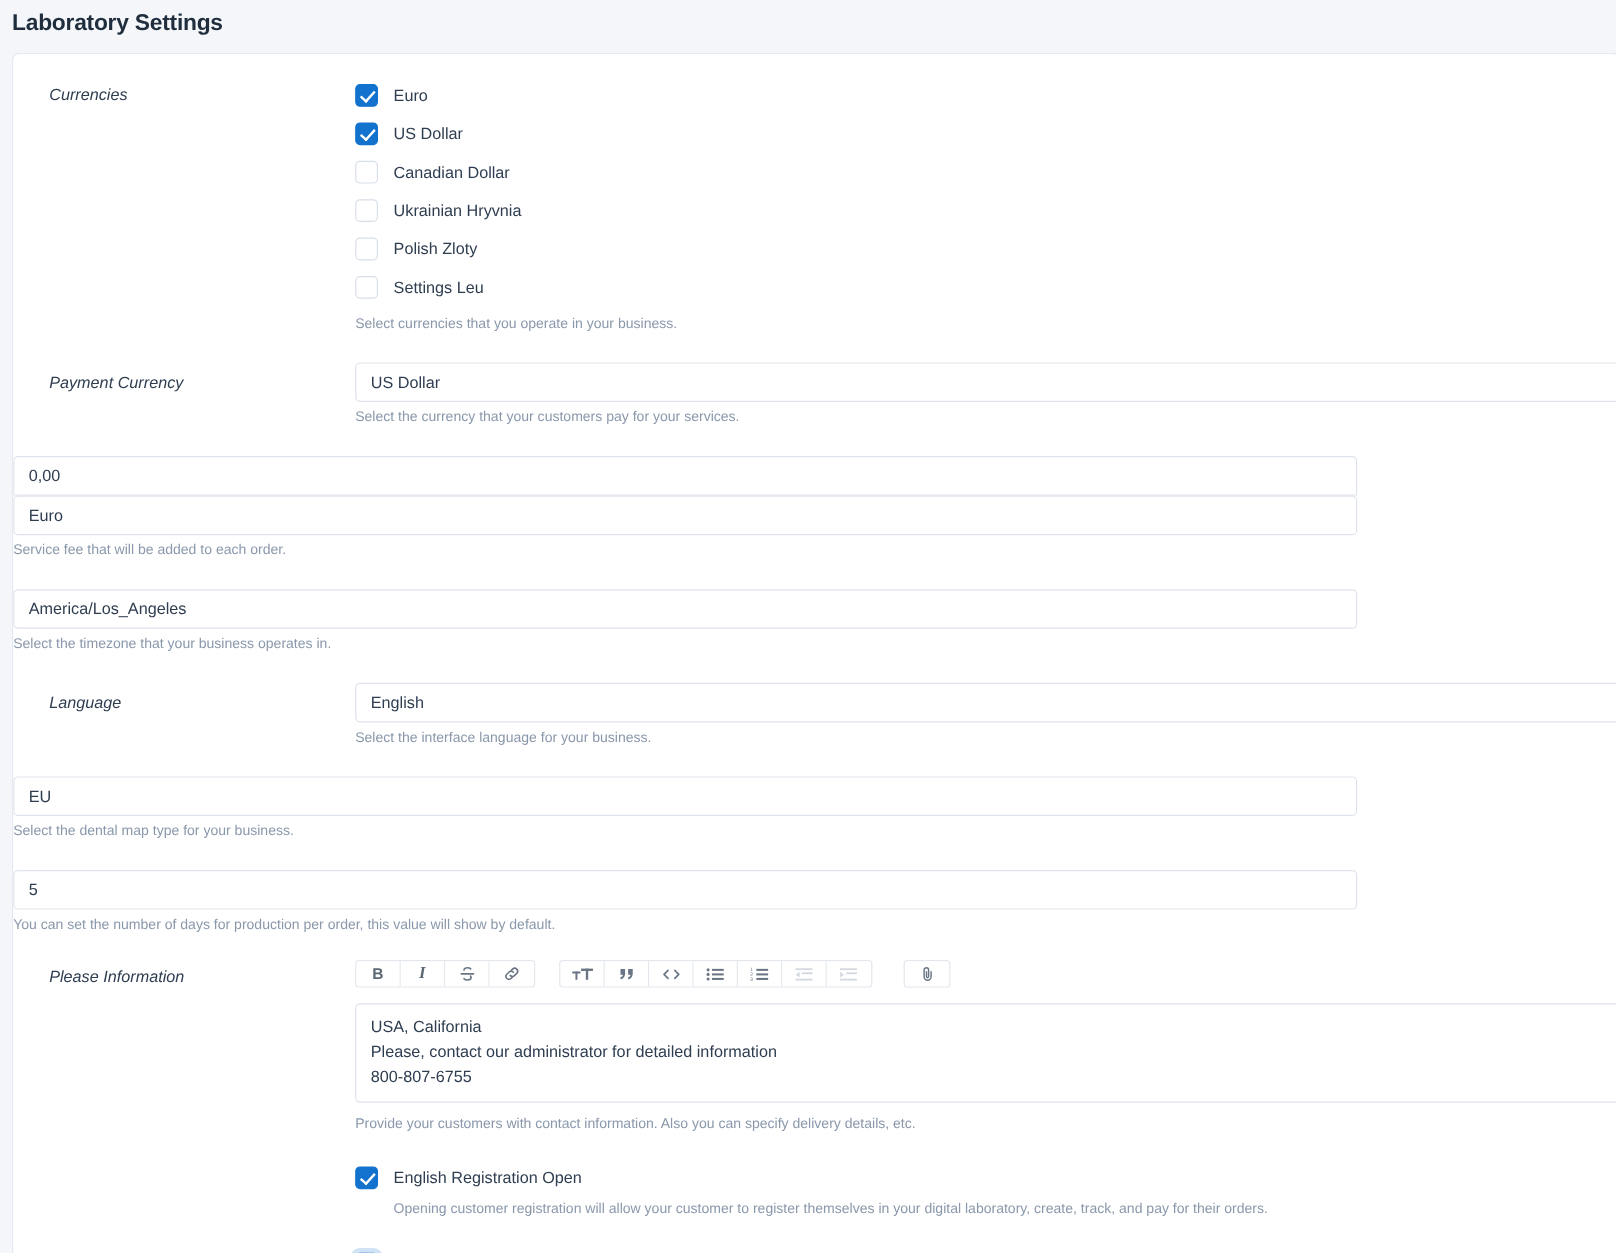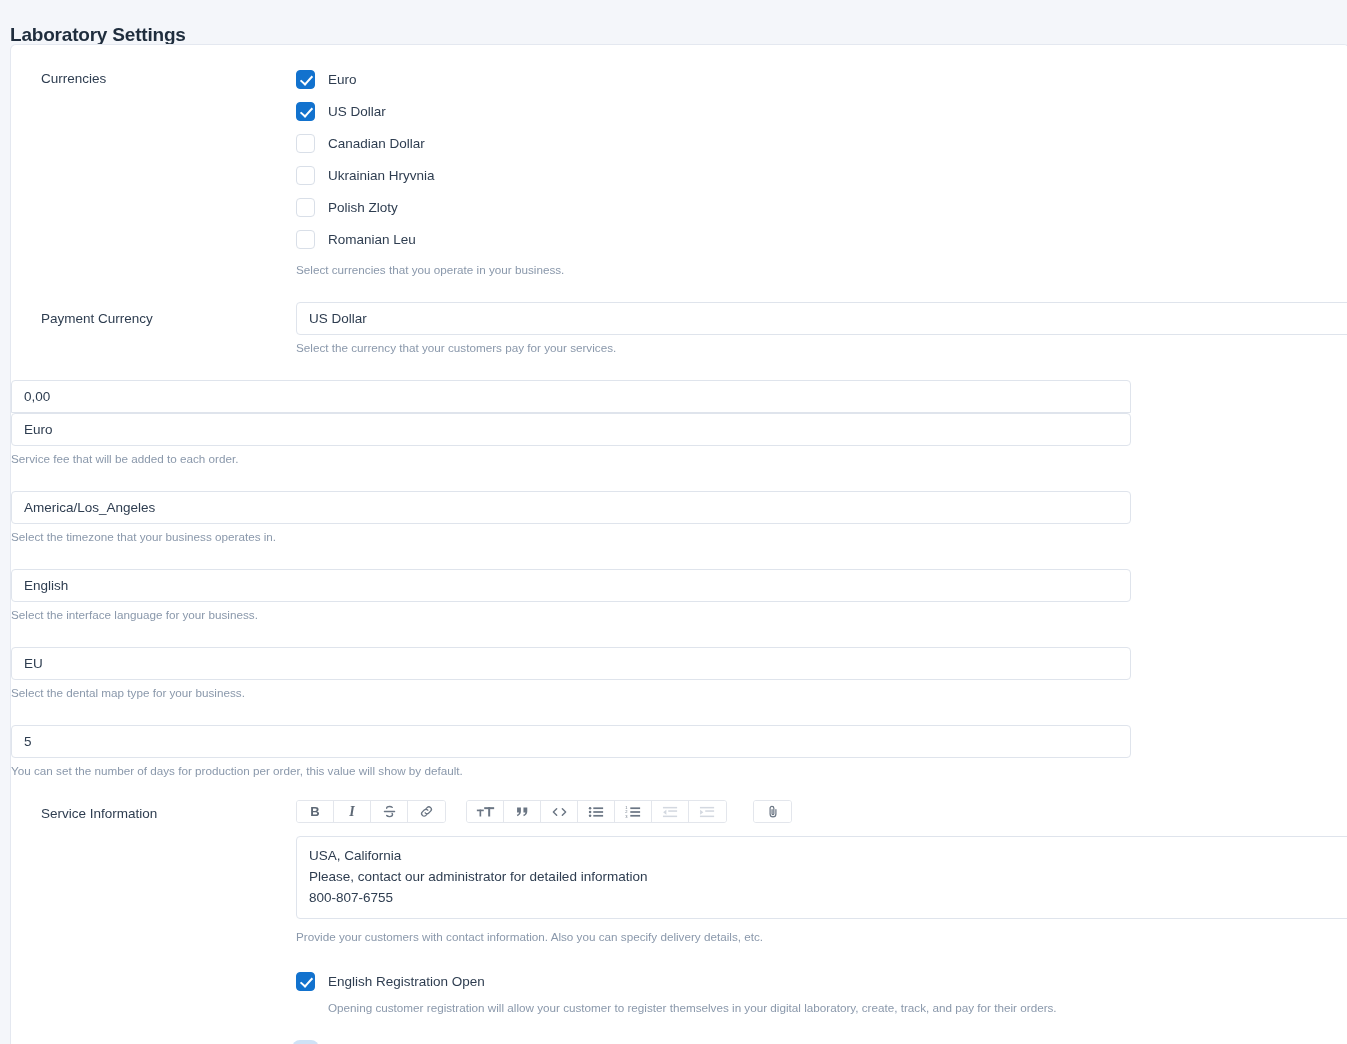--- a/index.html
+++ b/index.html
@@ -9,21 +9,21 @@
     overflow: hidden;
     background: #f4f6fa;
     font-family: "Liberation Sans", sans-serif;
   }
 
   
   .page-header {
     height: 44px;
     padding: 0 0 0 10px;
     display: flex;
-    align-items: flex-end;
+    align-items: center;
   }
   .page-title {
     font-size: 19px;
     font-weight: bold;
     color: #1f2d3d;
     letter-spacing: -0.2px;
     line-height: 19px;
     margin-top: -5px;
   }
 
@@ -47,20 +47,21 @@
     align-items: flex-start;
     padding: 0;
   }
   .row-label {
     width: 285px;
     flex: 0 0 285px;
     padding-left: 30px;
     font-size: 13.5px;
     color: #2e3d50;
     line-height: 16px;
+    font-style: italic;
   }
   .row-field {
     flex: 1 1 auto;
     min-width: 0;
     padding-right: 0;
   }
 
   .helper {
     font-size: 11.7px;
     color: #8a98ab;
@@ -192,21 +193,21 @@
       <div class="cb-line">
         <span class="cb"></span>
         <span class="cb-label">Ukrainian Hryvnia</span>
       </div>
       <div class="cb-line">
         <span class="cb"></span>
         <span class="cb-label">Polish Zloty</span>
       </div>
       <div class="cb-line">
         <span class="cb"></span>
-        <span class="cb-label">Romanian Leu</span>
+        <span class="cb-label">Settings Leu</span>
       </div>
       <div class="helper" style="margin-top:8px;">Select currencies that you operate in your business.</div>
     </div>
   </div>
 
   <div class="row" style="padding-top:25px;">
     <div class="row-label" style="padding-top:9px;">Payment Currency</div>
     <div class="row-field">
       <div class="field">US Dollar</div>
       <div class="helper">Select the currency that your customers pay for your services.</div>
@@ -222,20 +223,21 @@
   </div>
 
   <div class="row" style="padding-top:25px;">
     <div class="row-field">
       <div class="field">America/Los_Angeles</div>
       <div class="helper">Select the timezone that your business operates in.</div>
     </div>
   </div>
 
   <div class="row" style="padding-top:25px;">
+    <div class="row-label" style="padding-top:9px;">Language</div>
     <div class="row-field">
       <div class="field">English</div>
       <div class="helper">Select the interface language for your business.</div>
     </div>
   </div>
 
   <div class="row" style="padding-top:25px;">
     <div class="row-field">
       <div class="field">EU</div>
       <div class="helper">Select the dental map type for your business.</div>
@@ -243,21 +245,21 @@
   </div>
 
   <div class="row" style="padding-top:25px;">
     <div class="row-field">
       <div class="field">5</div>
       <div class="helper">You can set the number of days for production per order, this value will show by default.</div>
     </div>
   </div>
 
   <div class="row" style="padding-top:22px;">
-    <div class="row-label" style="padding-top:6px;">Service Information</div>
+    <div class="row-label" style="padding-top:6px;">Please Information</div>
     <div class="row-field">
 
       <div class="editor-toolbar">
 
         <div class="tb-group">
           <div class="tb-btn" style="font-weight:bold;font-size:13px;color:#5d6875;">B</div>
           <div class="tb-btn" style="font-style:italic;font-family:'Liberation Serif',serif;font-weight:bold;font-size:14px;color:#5d6875;">I</div>
           <div class="tb-btn">
             <svg width="15" height="15" viewBox="0 0 16 16" fill="none" stroke="#6b7684" stroke-width="1.5">
               <path d="M5 4.6c0-1.2 1.2-2 3-2 1.4 0 2.4.4 2.9 1" stroke-linecap="round"></path>

